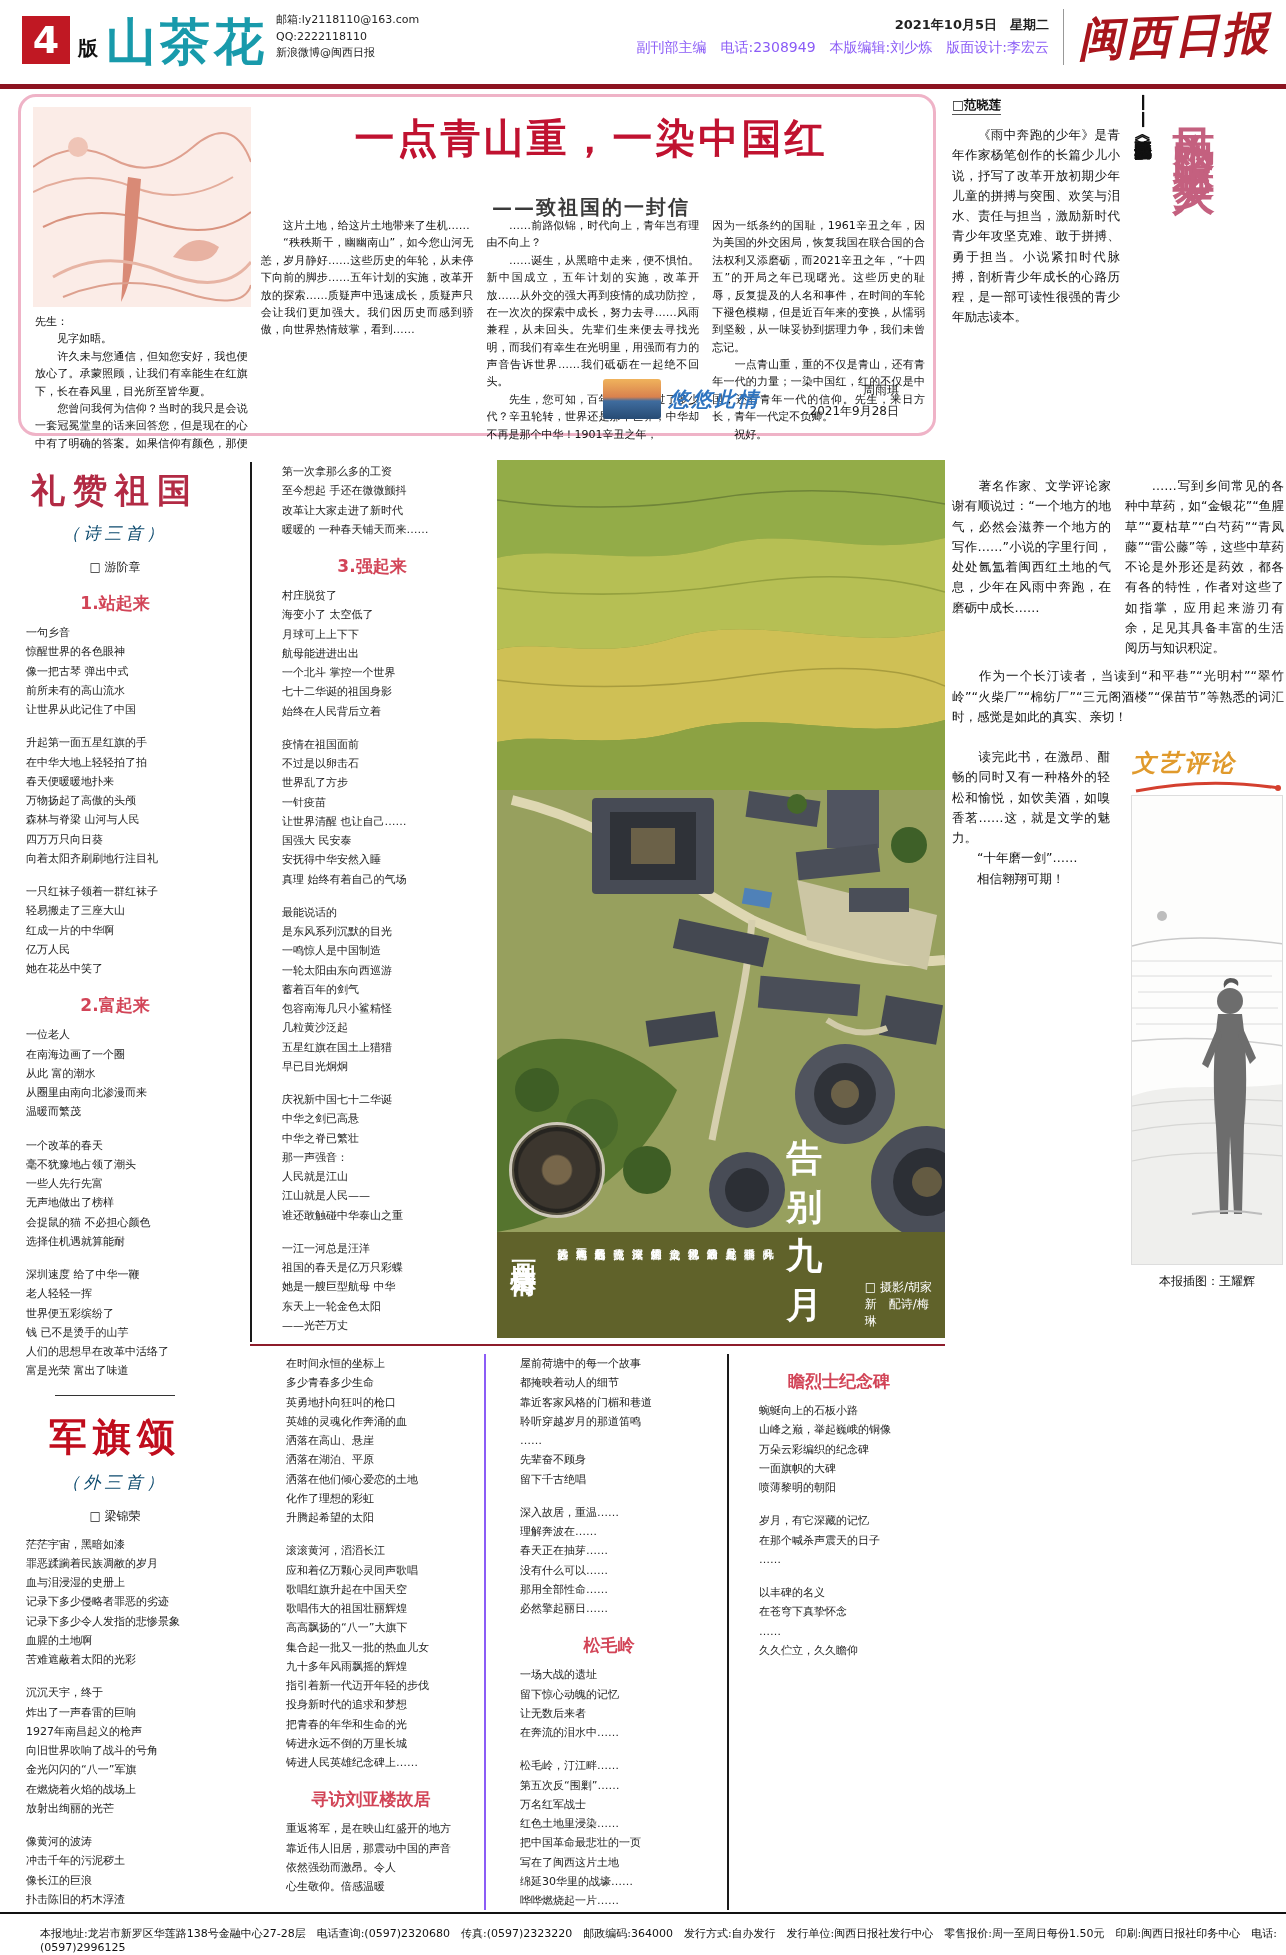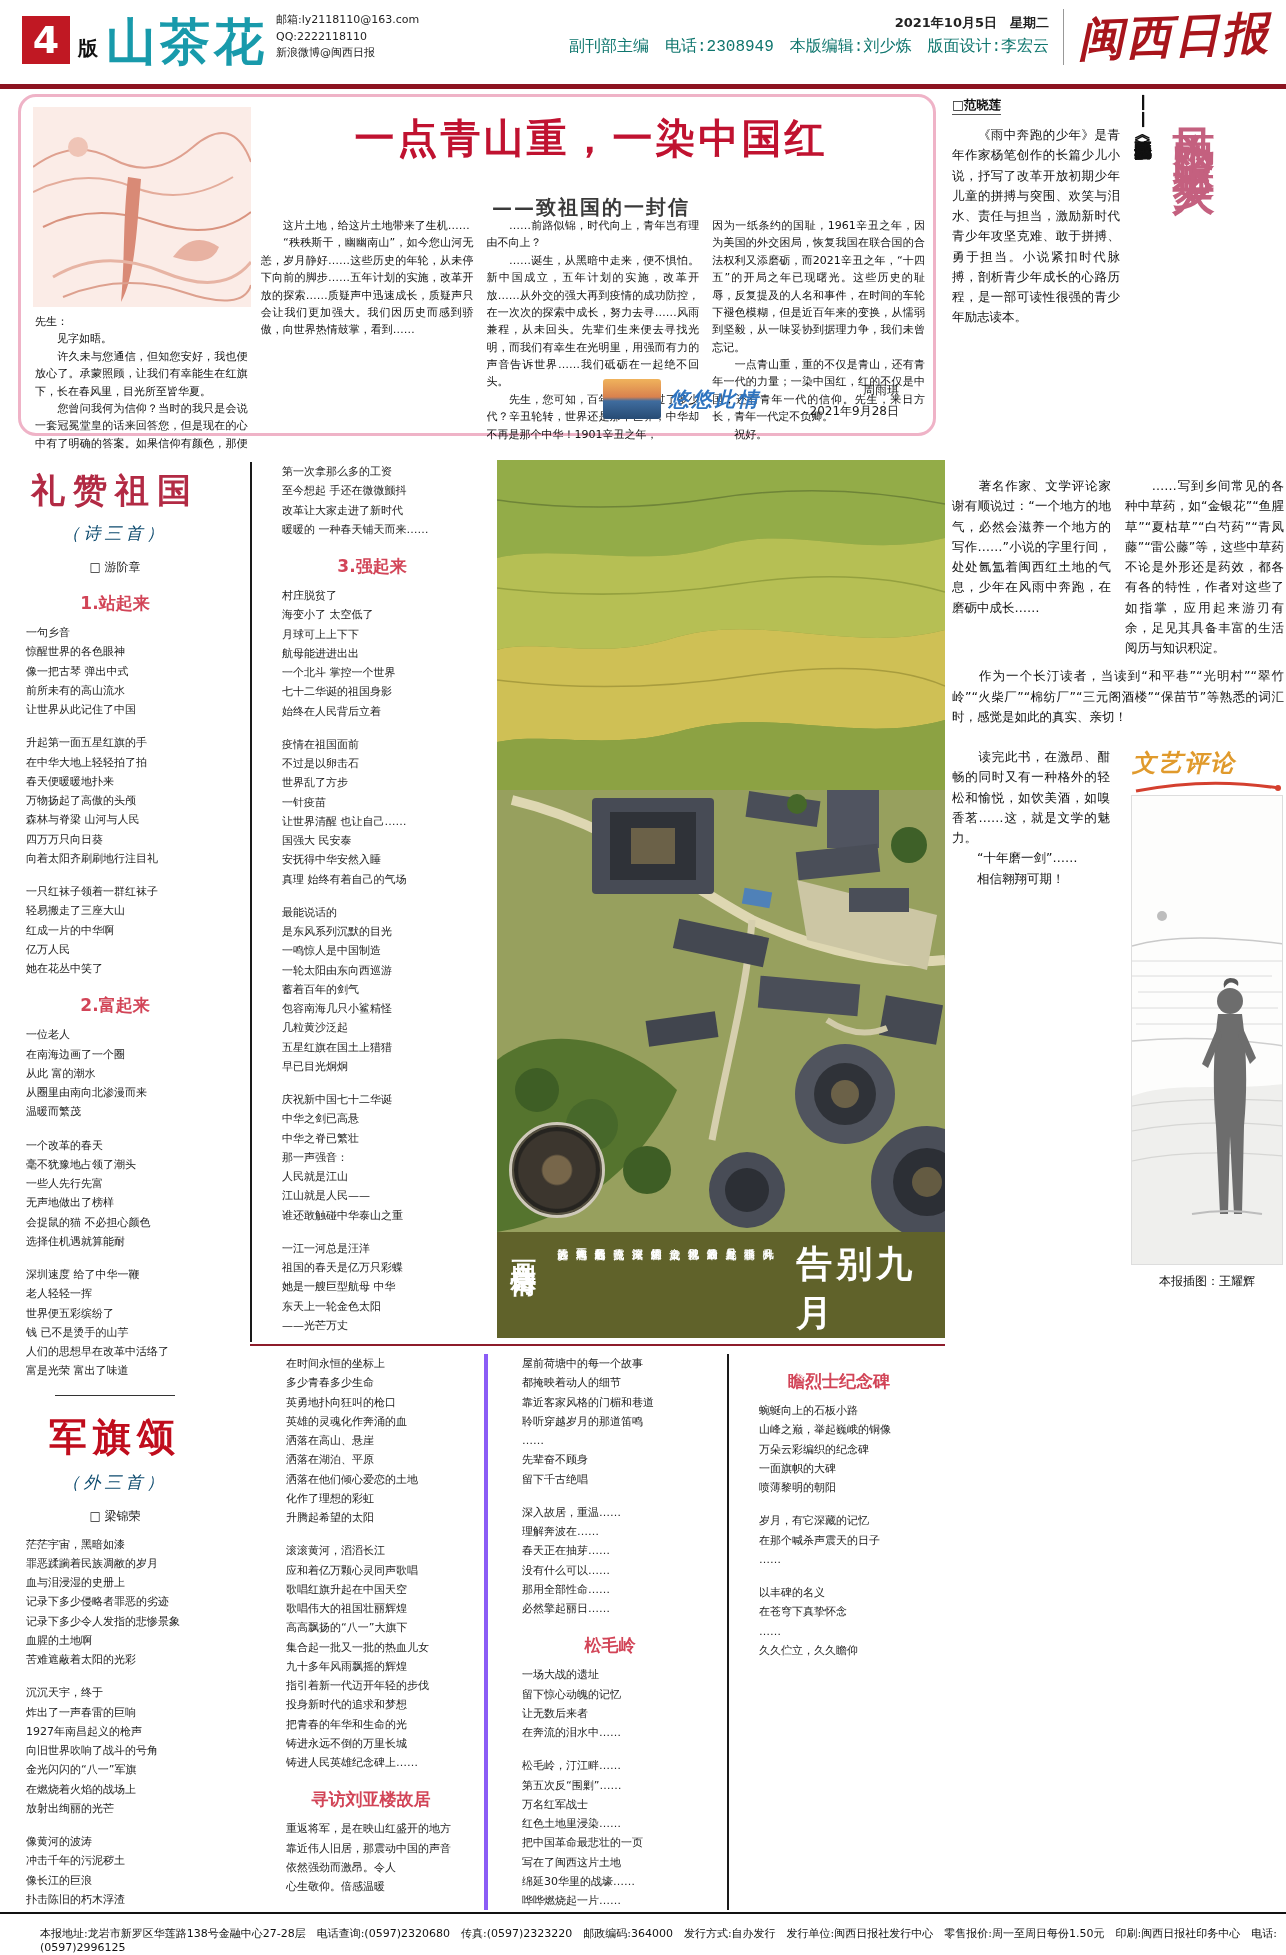--- a/index.html
+++ b/index.html
@@ -10,21 +10,21 @@
   
   .masthead { position:absolute; left:0; top:0; width:1286px; height:84px; }
   .masthead-left { position:absolute; left:22px; top:12px; display:flex; align-items:flex-end; gap:8px; }
   .edition-box { width:48px; height:48px; background:#c01823; color:#fff; font-size:38px; font-weight:bold; display:flex; align-items:center; justify-content:center; }
   .edition-ban { font-size:20px; font-weight:bold; color:#111; padding-bottom:2px; }
   .section-name { font-size:50px; font-weight:bold; color:#189aab; letter-spacing:4px; line-height:0.9; font-family:"DejaVu Serif", serif; }
   .contact { font-size:11px; color:#222; line-height:1.5; padding-bottom:2px; white-space:pre-line; }
   .masthead-right { position:absolute; right:16px; top:6px; display:flex; align-items:center; gap:14px; }
   .issue-info { text-align:right; line-height:1.7; }
   .issue-date { font-size:13px; font-weight:bold; color:#222; }
-  .issue-staff { font-size:16px; color:#0f766e;font-family:Liberation Mono, monospace; }
+  .issue-staff { font-size:14px; color:#8b5cf6; }
   .mast-divider { width:1px; height:56px; background:#999; }
   .paper-name { font-size:46px; font-weight:bold; color:#a8151c; font-family:"DejaVu Serif", serif; font-style:italic; letter-spacing:2px; transform:rotate(-2deg); }
   .top-rule { position:absolute; left:0; top:84px; width:1286px; height:5px; background:#8c1320; }
 
   
   .letter-box { position:absolute; left:18px; top:94px; width:918px; height:342px; border:3px solid #efb3c7; border-radius:18px; background:#fff; }
   .letter-illus { position:absolute; left:12px; top:10px; width:218px; height:200px; overflow:hidden; }
   .letter-head { position:absolute; left:240px; top:14px; width:660px; text-align:center; }
   .letter-title { font-size:40px; font-weight:bold; color:#c01230; letter-spacing:3px; font-family:"DejaVu Serif", serif; }
   .letter-sub { margin-top:28px; font-size:20px; font-weight:bold; color:#3a3a3a; letter-spacing:2px; }
@@ -41,33 +41,33 @@
   .poem-mid { position:absolute; left:250px; top:462px; width:232px; height:880px; overflow:hidden; border-left:2px solid #1a1a1a; padding-left:30px; text-align:left; }
   .big-title1 { font-size:34px; font-weight:bold; color:#b22a44; letter-spacing:8px; font-family:"DejaVu Serif", serif; }
   .big-title2 { font-size:38px; font-weight:bold; color:#c00d1d; letter-spacing:6px; font-family:"DejaVu Serif", serif; }
   .poem-subtitle { font-size:17px; color:#0c4a6e; margin-top:8px; letter-spacing:4px;font-style:italic; }
   .poem-author { font-size:12px; color:#222; margin:14px 0 10px; }
   .stanza-head { font-size:17px; font-weight:bold; color:#d24457; margin:16px 0 8px; }
   .stanza { font-size:11px; line-height:1.75; color:#222; text-align:left; white-space:pre-line; margin:0 0 14px 6px; }
   .poem-mid .stanza { margin-left:0; }
   .section-divider { position:absolute; left:250px; top:1344px; width:695px; height:2px; background:#8d1c2b; }
   .poem-colA { position:absolute; left:250px; top:1354px; width:232px; height:556px; overflow:hidden; border-left:0; padding-left:30px; }
-  .poem-colB { position:absolute; left:484px; top:1354px; width:240px; height:556px; overflow:hidden; border-left:4px solid #8b5cf6; padding-left:28px; }
+  .poem-colB { position:absolute; left:484px; top:1354px; width:240px; height:556px; overflow:hidden; border-left:2px solid #8b5cf6; padding-left:28px; }
   .poem-colC { position:absolute; left:727px; top:1354px; width:218px; height:556px; overflow:hidden; border-left:2px solid #1a1a1a; padding-left:24px; }
   .stanza-head.center { text-align:center; margin-right:20px; }
 
   
   .photo-block { position:absolute; left:497px; top:460px; width:448px; height:878px; }
   .photo-scene { position:absolute; left:0; top:0; width:448px; height:772px; overflow:hidden; }
   .photo-inset { position:absolute; left:12px; top:662px; width:96px; height:96px; border-radius:50%; border:3px solid #cfc9ba;
       background:radial-gradient(circle, #77664a 0 22%, #3c362e 25% 60%, #262420 62% 100%); box-shadow:0 0 0 2px #55503f inset; }
   .photo-band { position:absolute; left:0; bottom:0; width:448px; height:106px; background:#60622a; display:flex; align-items:stretch; padding:8px 10px; }
   .band-label { writing-mode:vertical-rl; font-size:25px; font-weight:bold; color:#fff; letter-spacing:4px; font-family:"DejaVu Serif", serif; margin-right:6px; }
   .band-poem { writing-mode:vertical-rl; font-size:11px; line-height:1.7; color:#fff; white-space:pre-line; height:92px; margin:0 6px; flex:1; }
-  .band-right { display:flex; flex-direction:column; justify-content:flex-start; align-items:flex-end; margin-left:14px; }
+  .band-right { display:flex; flex-direction:row; justify-content:flex-start; align-items:flex-end; margin-left:4px; }
   .band-title { font-size:36px; font-weight:bold; color:#fff; letter-spacing:4px; font-family:"DejaVu Serif", serif; }
   .band-credit { font-size:12px; color:#fff; margin-top:12px; }
 
   
   .review { position:absolute; left:952px; top:94px; width:332px; height:1816px; overflow:hidden; }
   .review-top { display:flex; height:372px; }
   .review-top-left { width:168px; overflow:hidden; }
   .review-author { font-size:12.5px; font-weight:bold; color:#111; border-bottom:1px solid #555; display:inline-block; margin-bottom:10px; }
   .review-p { font-size:12.5px; line-height:1.62; text-align:justify; color:#111; white-space:pre-line; margin-bottom:6px; }
   .v-subtitle { writing-mode:vertical-rl; font-size:17px; font-weight:bold; color:#111; height:356px; line-height:1.5; margin-left:10px; }

